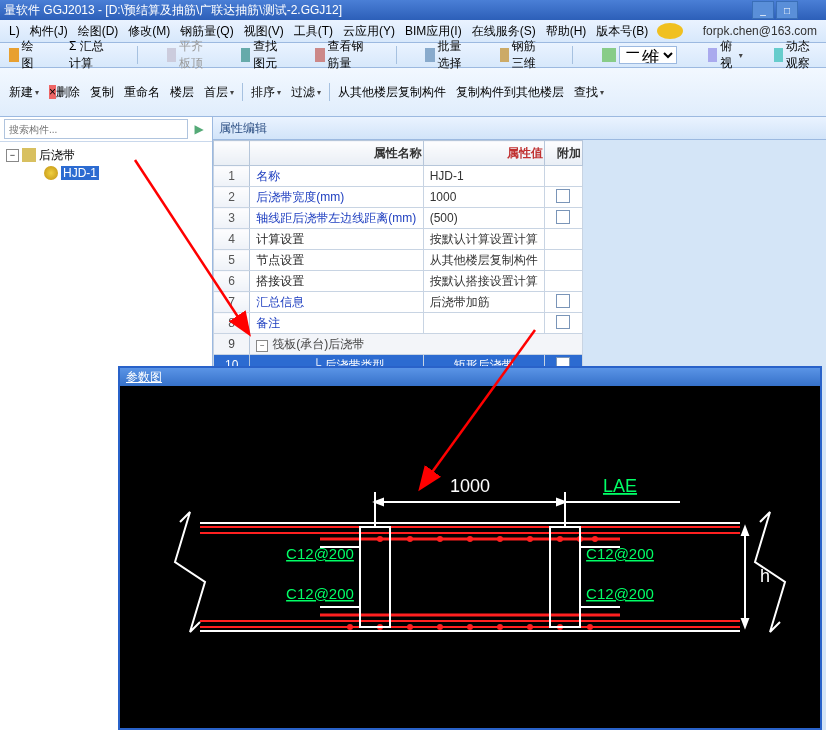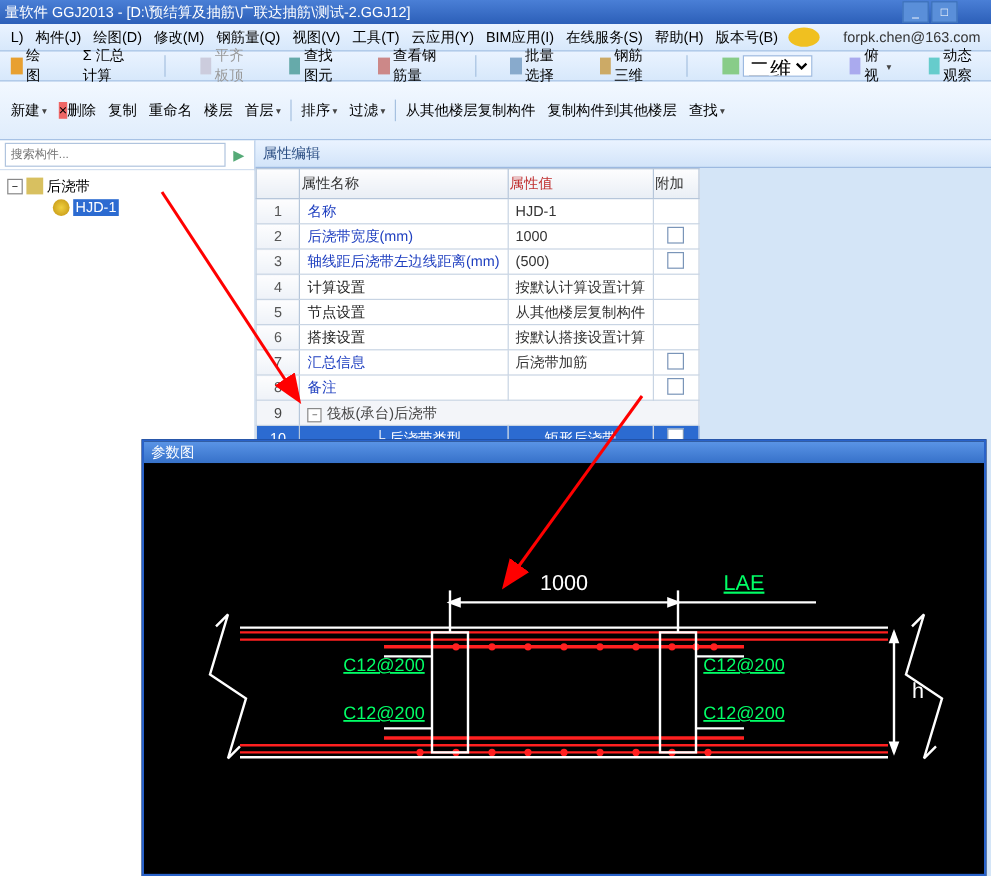--- a/index.html
+++ b/index.html
@@ -25,37 +25,37 @@
 .searchbox input{flex:1;border:1px solid #b0c4de;height:18px;padding:0 4px;font-size:10px;}
 .searchbox .sbtn{width:18px;height:18px;margin-left:2px;cursor:pointer;display:flex;align-items:center;justify-content:center;color:#5a7;}
 .tree{flex:1;padding:4px;background:#fff;}
 .treerow{display:flex;align-items:center;height:18px;}
 .tgl{width:11px;height:11px;border:1px solid #888;display:flex;align-items:center;justify-content:center;font-size:9px;margin-right:3px;cursor:pointer;background:#fff;}
 .nodeico{width:14px;height:14px;margin-right:3px;}
 .tree .sel{background:#2c6bd1;color:#fff;padding:0 2px;}
 .rightpane{flex:1;background:#d4e5f7;display:flex;flex-direction:column;}
 .panehdr{height:22px;background:linear-gradient(#eaf3ff,#d2e4f9);border-bottom:1px solid #9cb9e0;display:flex;align-items:center;padding:0 6px;color:#2a4d82;}
 .grid{background:#fff;border-collapse:collapse;width:370px;}
-.grid th{background:linear-gradient(#fdfdfe,#e9eef5);border:1px solid #b6c6da;height:22px;font-weight:normal;text-align:left;color:#333;}
+.grid th{background:linear-gradient(#fdfdfe,#e9eef5);border:1px solid #b6c6da;height:22px;font-weight:bold;text-align:right;color:#333;}
 .grid th.valh{color:#c03030;}
 .grid td{border:1px solid #c8d4e3;height:20px;padding:0 6px;}
 .grid td.idx{width:26px;text-align:center;color:#555;background:linear-gradient(#fdfdfe,#eef2f8);border-right:1px solid #b6c6da;}
 .grid td.name{width:170px;color:#2040c0;}
 .grid td.nameblk{width:170px;color:#222;}
 .grid td.val{width:130px;color:#333;}
 .grid td.add{width:28px;text-align:center;}
 .chk{display:inline-block;width:12px;height:12px;border:1px solid #7a95b8;background:#fff;}
 .grid tr.selrow td{background:#2c6bd1;color:#fff;text-align:center;}
 .grid tr.selrow td.idx{background:#2c6bd1;color:#fff;}
 .grid tr.selrow td.name{color:#fff;}
 .grid tr.grp td{background:#f3f5f9;color:#444;}
 .grpplus{display:inline-block;width:10px;height:10px;border:1px solid #888;font-size:8px;line-height:10px;text-align:center;margin-right:4px;background:#fff;}
 
 .diagwin{position:absolute;left:118px;top:366px;width:700px;height:360px;border:2px solid #2962c9;background:#000;}
-.diaghdr{height:18px;background:linear-gradient(#5a94e6,#3671c9);color:#fff;padding:0 6px;font-size:12px;display:flex;align-items:center;}
+.diaghdr{height:18px;background:linear-gradient(#5a94e6,#3671c9);color:#fff;padding:0 6px;font-size:12px;display:flex;align-items:center;text-decoration:underline;}
 .diagbody{position:relative;width:100%;height:calc(100% - 18px);background:#000;}
 .svgd{width:100%;height:100%;}
 
 .overlay{position:absolute;left:0;top:0;width:826px;height:730px;pointer-events:none;z-index:50;}
 select.topsel{border:1px solid #9cb9e0;height:18px;font-size:18px;background:#fff;}
 </style>
 </head>
 <body>
 
 <div class="app">

